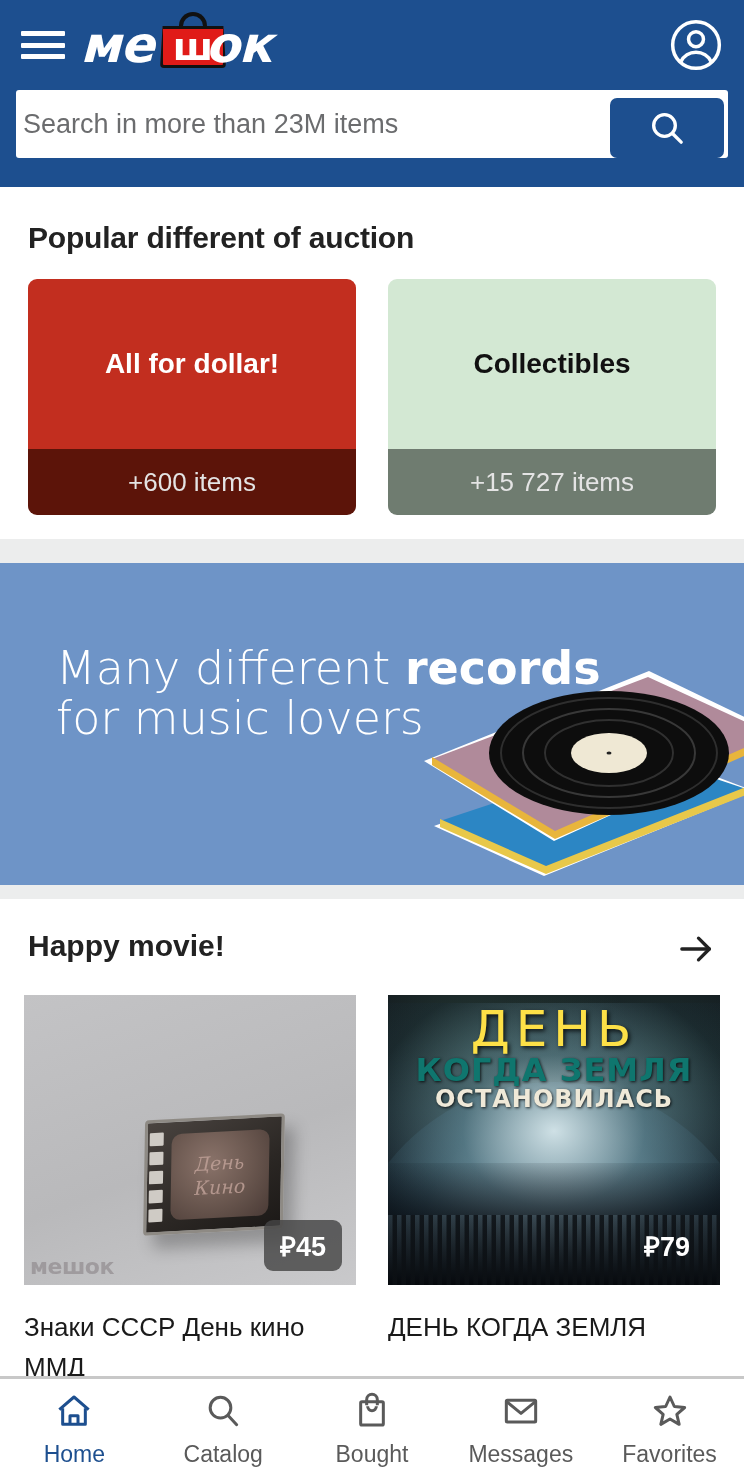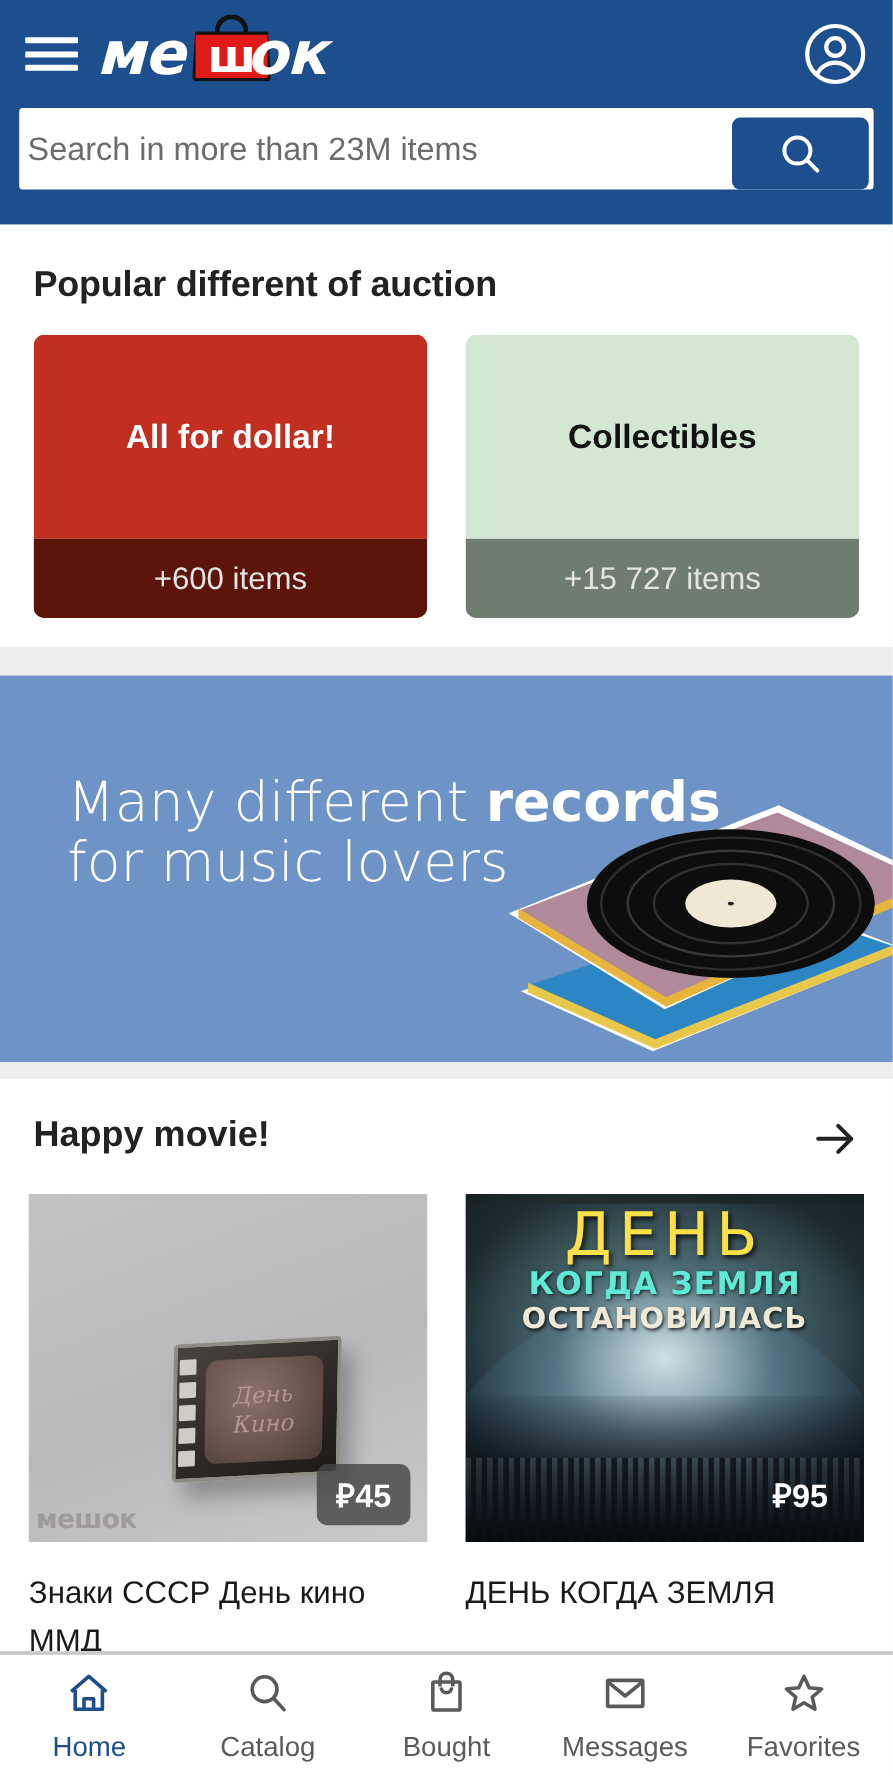--- a/index.html
+++ b/index.html
@@ -294,21 +294,21 @@
     position: absolute; left: 0; right: 0; top: 8px;
     text-align: center; z-index: 6;
     font-family: "DejaVu Sans", sans-serif;
   }
   .poster-title .l1 {
     font-size: 50px; font-weight: normal; color: #fde047;
     letter-spacing: 6px; line-height: 52px;
     text-shadow: 2px 2px 4px rgba(0,0,0,0.8);
   }
   .poster-title .l2 {
-    font-size: 26px; font-weight: bold; color: #5eead4;
+    font-size: 32px; font-weight: bold; color: #0f766e;
     letter-spacing: 1px; line-height: 30px;
     text-shadow: 1px 1px 3px rgba(0,0,0,0.8);
   }
   .poster-title .l3 {
     font-size: 24px; font-weight: bold; color: #efe9d8;
     letter-spacing: 1px; line-height: 28px;
     text-shadow: 1px 1px 3px rgba(0,0,0,0.8);
   }
 
   
@@ -458,21 +458,21 @@
             <div class="poster-planet"></div>
             <div class="poster-glow"></div>
             <div class="poster-city"></div>
             <div class="poster-crowd"></div>
             <div class="poster-title">
               <div class="l1">ДЕНЬ</div>
               <div class="l2">КОГДА ЗЕМЛЯ</div>
               <div class="l3">ОСТАНОВИЛАСЬ</div>
             </div>
           </div>
-          <div class="price-badge plain">₽95</div>
+          <div class="price-badge plain">₽79</div>
         </div>
         <div class="prod-title">ДЕНЬ КОГДА ЗЕМЛЯ</div>
       </div>
 
     </div>
   </div>
 
   <div class="bottom-nav">
 
     <div class="nav-item active">

